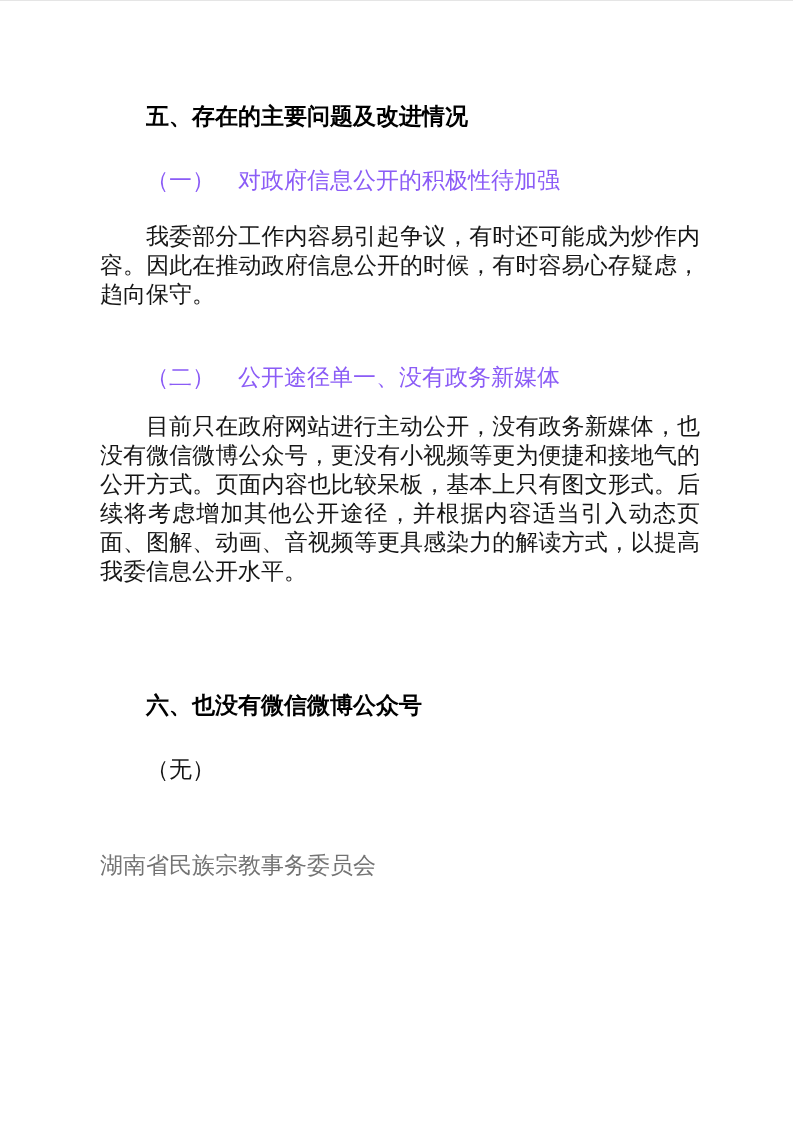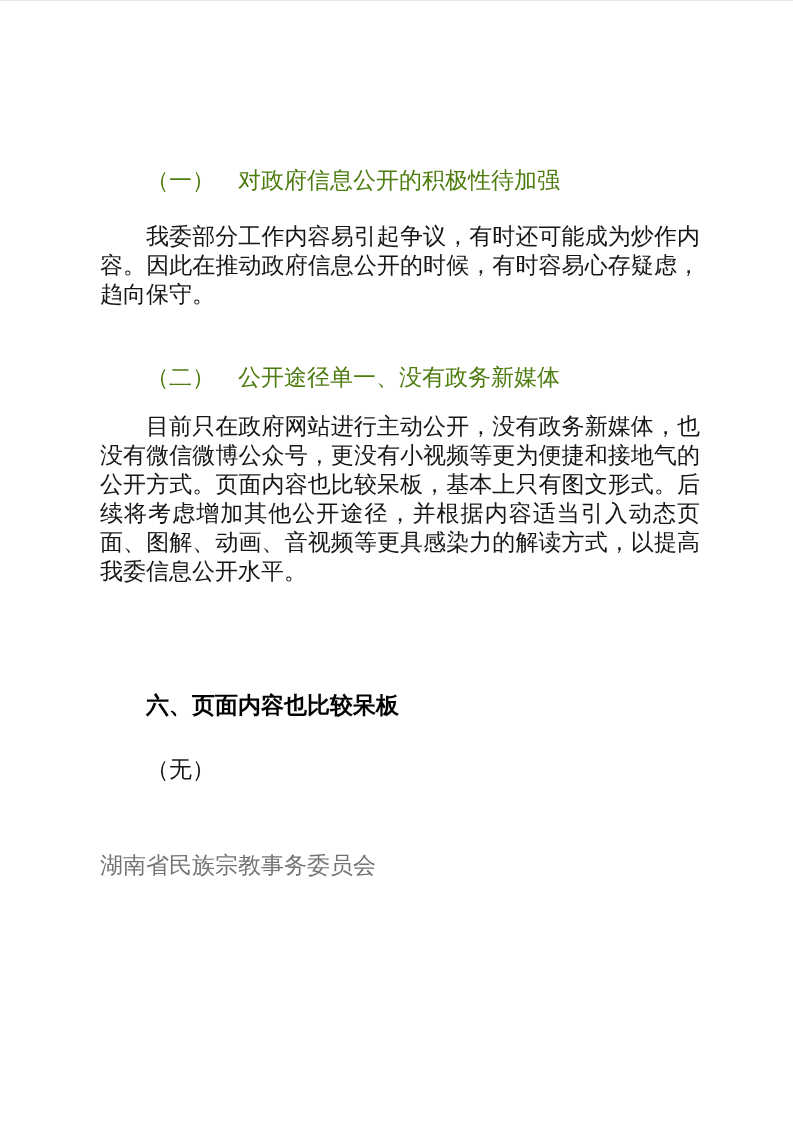--- a/index.html
+++ b/index.html
@@ -29,21 +29,21 @@
   .section-heading {
     font-family: "Liberation Sans", "DejaVu Sans", sans-serif;
     font-weight: 700;
     color: #000000;
     text-indent: 2em;
     letter-spacing: 0px;
   }
   .sub-heading {
     font-weight: 400;
     text-indent: 2em;
-    color: #4d7c0f;
+    color: #8b5cf6;
   }
   .para {
     text-indent: 2em;
     text-align: justify;
     line-height: 29px;
     color: #161616;
   }
   .none-line {
     text-indent: 2em;
     color: #161616;
@@ -59,29 +59,30 @@
     padding-right: 70px;
     box-sizing: border-box;
     color: #161616;
   }
 </style>
 </head>
 <body>
 
 <div class="page">
 
+  <h2 class="blk section-heading" style="top:95px">五、存在的主要问题及改进情况</h2>
 
   <h3 class="blk sub-heading" style="top:160px">（一）　对政府信息公开的积极性待加强</h3>
 
   <p class="blk para" style="top:221px">我委部分工作内容易引起争议，有时还可能成为炒作内容。因此在推动政府信息公开的时候，有时容易心存疑虑，趋向保守。</p>
 
   <h3 class="blk sub-heading" style="top:357px">（二）　公开途径单一、没有政务新媒体</h3>
 
   <p class="blk para" style="top:411px">目前只在政府网站进行主动公开，没有政务新媒体，也没有微信微博公众号，更没有小视频等更为便捷和接地气的公开方式。页面内容也比较呆板，基本上只有图文形式。后续将考虑增加其他公开途径，并根据内容适当引入动态页面、图解、动画、音视频等更具感染力的解读方式，以提高我委信息公开水平。</p>
 
-  <h2 class="blk section-heading" style="top:684px">六、页面内容也比较呆板</h2>
+  <h2 class="blk section-heading" style="top:684px">六、也没有微信微博公众号</h2>
 
   <p class="blk none-line" style="top:749px">（无）</p>
 
   <p class="blk sig-org" style="top:845px">湖南省民族宗教事务委员会</p>
 
 
 </div>
 
 </body></html>

